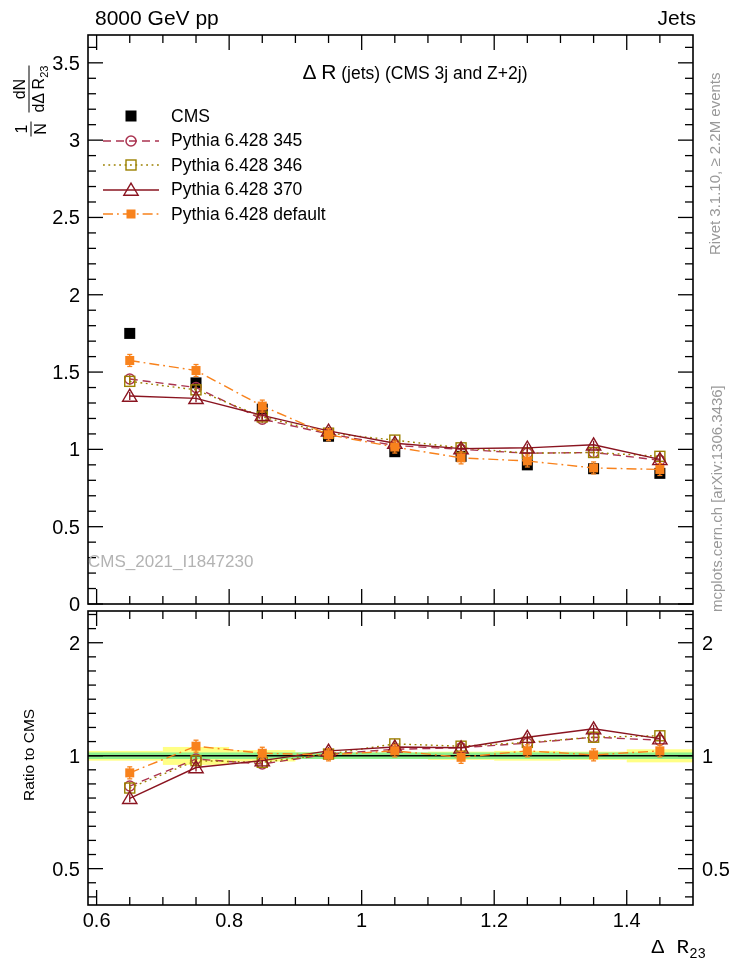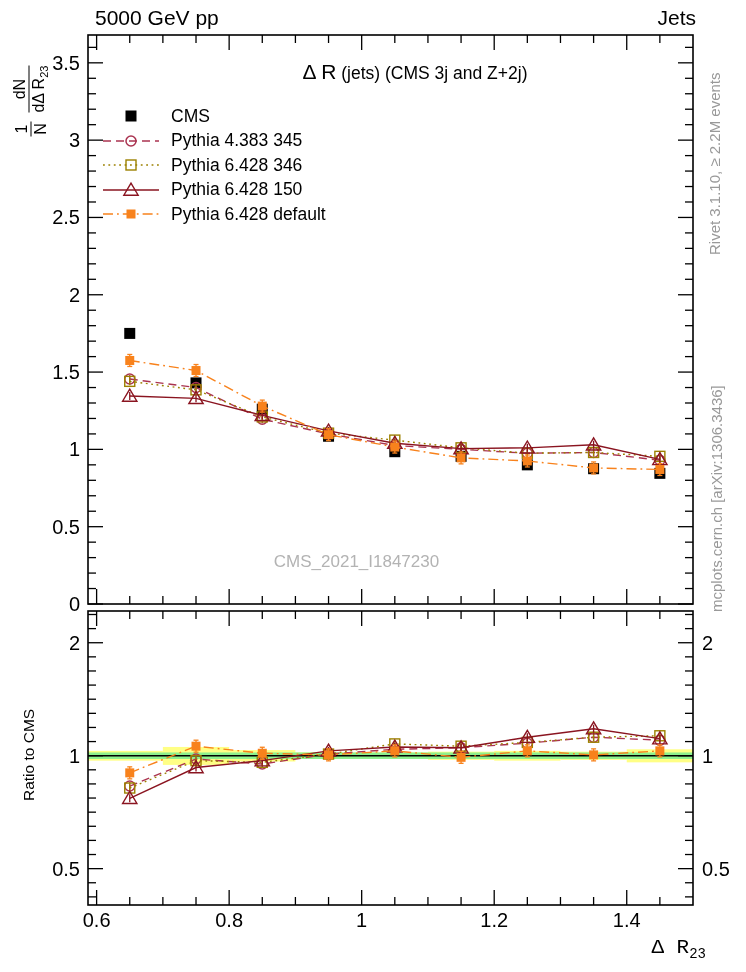--- a/index.html
+++ b/index.html
@@ -3,21 +3,21 @@
 <meta charset="utf-8">
 <style>
   html,body{margin:0;padding:0;background:#fff;}
   #fig{position:relative;width:746px;height:972px;background:#fff;overflow:hidden;
        font-family:"Liberation Sans", sans-serif;color:#000;}
   #plot{position:absolute;left:0;top:0;}
   .overlay{position:absolute;white-space:nowrap;}
   .hdr{font-size:21px;}
   .ptitle{left:88px;top:60px;width:654px;text-align:center;font-size:17.5px;}
   .ptitle .tsym{font-size:21px;}
-  .watermark{left:88px;top:552px;width:537px;text-align:center;font-size:17px;color:#b3b3b3;}
+  .watermark{left:88px;top:552px;width:537px;font-size:17px;color:#b3b3b3;}
   .sidetext{color:#999;font-size:15px;transform:rotate(-90deg);transform-origin:0 0;}
   .ratio-ylabel{font-size:15.5px;transform:rotate(-90deg);transform-origin:0 0;}
   .xlabel{right:40px;top:936px;font-size:21px;font-family:Liberation Mono, monospace;}
   .xlabel sub{font-size:14px;}
   .main-ylabel{left:-36px;top:73px;width:133px;height:56px;display:flex;align-items:center;
                justify-content:center;gap:9px;transform:rotate(-90deg);font-size:16px;}
   .frac{display:inline-flex;flex-direction:column;text-align:center;line-height:1.12;}
   .frac .num{border-bottom:1.6px solid #000;padding:0 3px;}
   .frac sub{font-size:11px;}
   #legend{left:102px;top:104px;}
@@ -451,21 +451,21 @@
       <line x1="591.1024096385543" y1="760.8733420505139" x2="596.1024096385543" y2="760.8733420505139" stroke="#f8821c" stroke-width="1.3" stroke-dasharray="none"></line>
       <rect x="589.1024096385543" y="750.3733420505139" width="9" height="9" fill="#f8821c" stroke="none" stroke-width="1.4"></rect>
       <line x1="659.867469879518" y1="744.8693387415876" x2="659.867469879518" y2="756.8693387415876" stroke="#f8821c" stroke-width="1.3" stroke-dasharray="none"></line>
       <line x1="657.367469879518" y1="744.8693387415876" x2="662.367469879518" y2="744.8693387415876" stroke="#f8821c" stroke-width="1.3" stroke-dasharray="none"></line>
       <line x1="657.367469879518" y1="756.8693387415876" x2="662.367469879518" y2="756.8693387415876" stroke="#f8821c" stroke-width="1.3" stroke-dasharray="none"></line>
       <rect x="655.367469879518" y="746.3693387415876" width="9" height="9" fill="#f8821c" stroke="none" stroke-width="1.4"></rect>
       <rect x="88" y="35" width="605" height="569" fill="none" stroke="#000" stroke-width="1.6"></rect>
       <rect x="88" y="611" width="605" height="294" fill="none" stroke="#000" stroke-width="1.6"></rect>
     </svg>
 
-  <div class="overlay hdr" style="left:95px;top:6px;">5000 GeV pp</div>
+  <div class="overlay hdr" style="left:95px;top:6px;">8000 GeV pp</div>
   <div class="overlay hdr" style="right:50px;top:6px;margin-left:8px;">Jets</div>
 
   <div class="overlay ptitle">
     <span class="tsym">Δ R</span><span> (jets) (CMS 3j and Z+2j)</span>
   </div>
 
   <div class="overlay main-ylabel">
     <span class="frac">
       <span class="num">1</span>
       <span class="den">N</span>
@@ -481,35 +481,35 @@
         <svg width="58" height="22">
           <rect x="23.5" y="5.5" width="11" height="11" fill="#000000" stroke="none" stroke-width="1.4"></rect>
         </svg>
         <span class="llabel">CMS</span>
       </div>
       <div class="lrow">
         <svg width="58" height="22">
           <line x1="1" y1="11" x2="57" y2="11" stroke="#aa3350" stroke-width="1.4" stroke-dasharray="8 5"></line>
           <circle cx="29" cy="11" r="5" fill="none" stroke="#aa3350" stroke-width="1.5"></circle>
         </svg>
-        <span class="llabel">Pythia 4.383 345</span>
+        <span class="llabel">Pythia 6.428 345</span>
       </div>
       <div class="lrow">
         <svg width="58" height="22">
           <line x1="1" y1="11" x2="57" y2="11" stroke="#9c8100" stroke-width="1.4" stroke-dasharray="1.8 3.6"></line>
           <rect x="24" y="6" width="10" height="10" fill="none" stroke="#9c8100" stroke-width="1.4"></rect>
         </svg>
         <span class="llabel">Pythia 6.428 346</span>
       </div>
       <div class="lrow">
         <svg width="58" height="22">
           <line x1="1" y1="11" x2="57" y2="11" stroke="#8a1420" stroke-width="1.4" stroke-dasharray="none"></line>
           <path d="M29 4.175 L21.85 16.2 L36.15 16.2 Z" fill="none" stroke="#8a1420" stroke-width="1.4"></path>
         </svg>
-        <span class="llabel">Pythia 6.428 150</span>
+        <span class="llabel">Pythia 6.428 370</span>
       </div>
       <div class="lrow">
         <svg width="58" height="22">
           <line x1="1" y1="11" x2="57" y2="11" stroke="#f8821c" stroke-width="1.4" stroke-dasharray="10 4 1.8 4"></line>
           <rect x="24.5" y="6.5" width="9" height="9" fill="#f8821c" stroke="none" stroke-width="1.4"></rect>
         </svg>
         <span class="llabel">Pythia 6.428 default</span>
       </div>
     </div>
 

